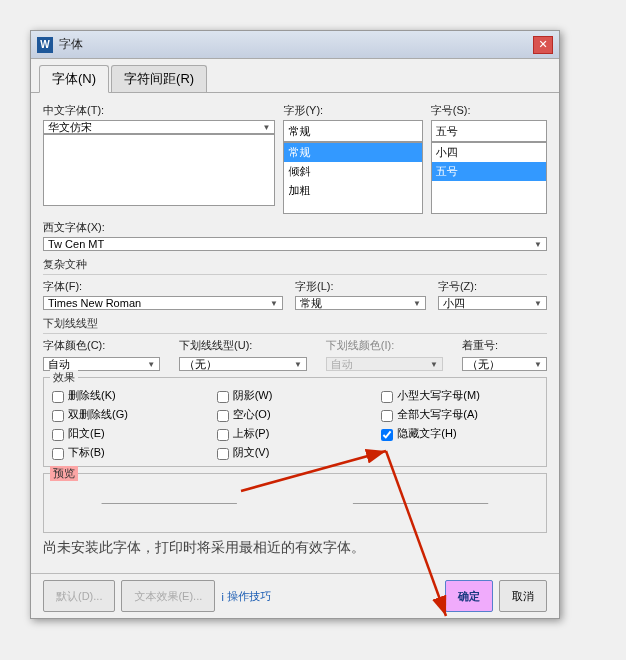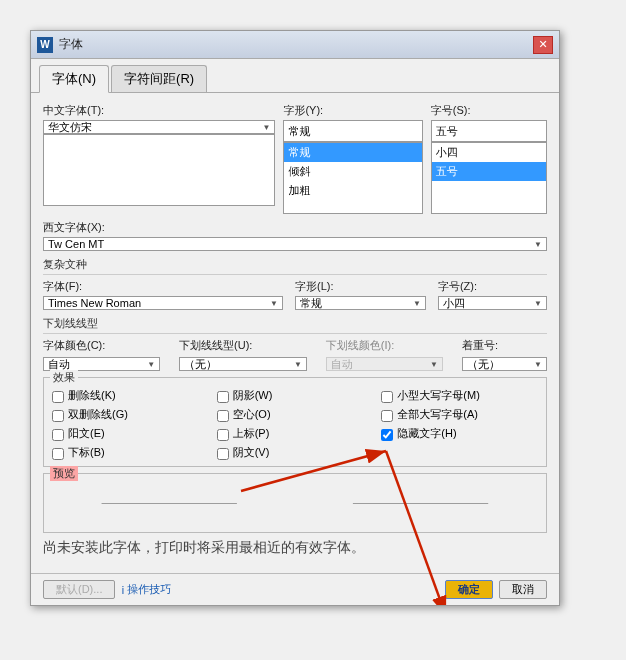--- a/index.html
+++ b/index.html
@@ -295,39 +295,39 @@
       gap: 6px;
     }
 
     .footer-left {
       display: flex;
       gap: 6px;
       flex: 1;
     }
 
     .btn {
-      height: 19px;
+      height: 32px;
       padding: 0 12px;
       border: 1px solid #999;
       background: #e8e8e8;
       font-size: 11px;
       cursor: pointer;
       display: flex;
       align-items: center;
       justify-content: center;
       border-radius: 2px;
     }
 
     .btn.disabled {
       color: #aaa;
       cursor: default;
     }
 
     .btn.primary {
-      background: #eab308;
+      background: #f0abfc;
       border-color: #5580cc;
       color: #1a3a80;
       font-weight: bold;
     }
 
     .link-btn {
       font-size: 11px;
       color: #1a5cb3;
       cursor: pointer;
       display: flex;
@@ -535,20 +535,21 @@
         </div>
       </div>
 
       <div class="info-text">尚未安装此字体，打印时将采用最相近的有效字体。</div>
 
     </div>
 
     <div class="dialog-footer">
       <div class="footer-left">
         <button class="btn disabled">默认(D)...</button>
+        <button class="btn disabled">文本效果(E)...</button>
         <a class="link-btn">
           <span>ℹ</span>
           <span>操作技巧</span>
         </a>
       </div>
       <button class="btn primary">确定</button>
       <button class="btn">取消</button>
     </div>
 
     <svg style="position:absolute;top:0;left:0;width:100%;height:100%;pointer-events:none;">

